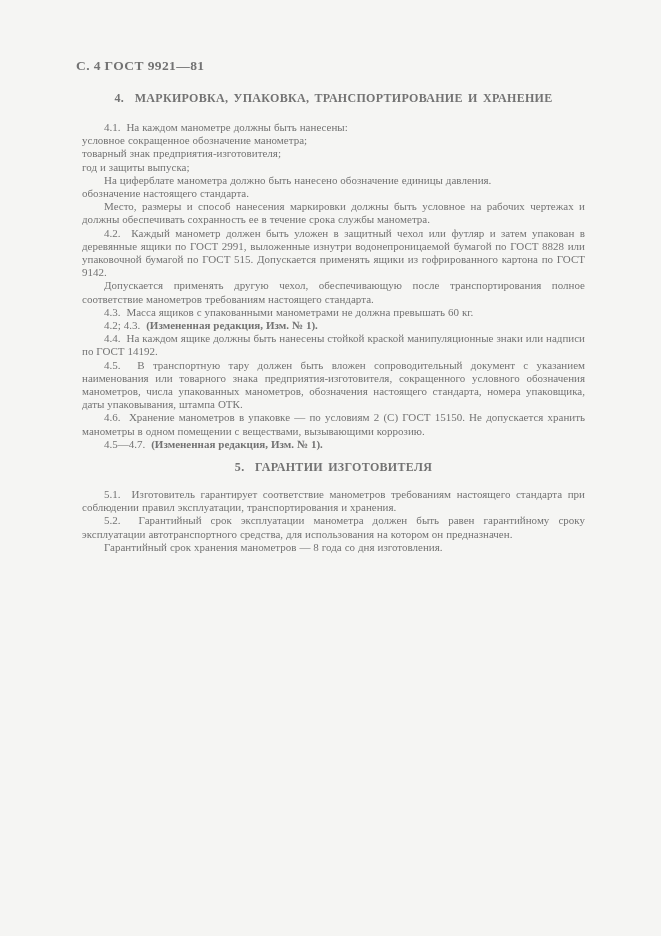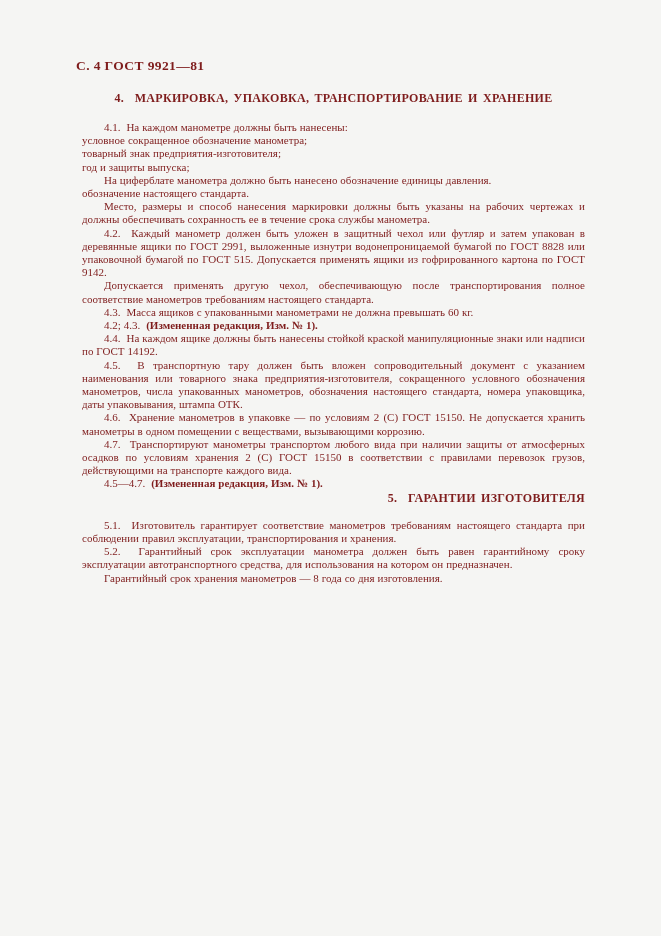--- a/index.html
+++ b/index.html
@@ -40,22 +40,22 @@
   .section-title {
     margin: 0 0 15px 0;
     text-align: center;
     font-size: 12px;
     font-weight: 700;
     letter-spacing: 0.3px;
     word-spacing: 2px;
     white-space: nowrap;
   }
   .doc-section + .doc-section .section-title {
+    margin-top: 9px;
     margin-bottom: 13px;
-    text-align: right;
   }
   .para {
     margin: 0;
     font-size: 11px;
     line-height: 13.2px;
     text-align: justify;
     word-spacing: 0.2px;
   }
   .para.indent {
     text-indent: 22px;
@@ -63,40 +63,39 @@
   .run {
     font-weight: inherit;
   }
   .run.bold {
     font-weight: 700;
   }
 </style>
 </head>
 <body style="background: rgb(245, 245, 243);">
 
-<div class="page" style="color: #7f1d1d;">
+<div class="page" style="color: #737373;">
   <div class="page-header">С. 4 ГОСТ 9921—81</div>
   <div class="content" id="doc-content">
       <section class="doc-section">
         <h2 class="section-title">4.&nbsp; МАРКИРОВКА, УПАКОВКА, ТРАНСПОРТИРОВАНИЕ И ХРАНЕНИЕ</h2>
         <p class="para indent"><span class="run">4.1.&nbsp; На каждом манометре должны быть нанесены:</span></p>
         <p class="para"><span class="run">условное сокращенное обозначение манометра;</span></p>
         <p class="para"><span class="run">товарный знак предприятия-изготовителя;</span></p>
         <p class="para"><span class="run">год и защиты выпуска;</span></p>
         <p class="para indent"><span class="run">На циферблате манометра должно быть нанесено обозначение единицы давления.</span></p>
         <p class="para"><span class="run">обозначение настоящего стандарта.</span></p>
-        <p class="para indent"><span class="run">Место, размеры и способ нанесения маркировки должны быть указаны на рабочих чертежах и должны обеспечивать сохранность ее в течение срока службы манометра.</span></p>
+        <p class="para indent"><span class="run">Место, размеры и способ нанесения маркировки должны быть условное на рабочих чертежах и должны обеспечивать сохранность ее в течение срока службы манометра.</span></p>
         <p class="para indent"><span class="run">4.2.&nbsp; Каждый манометр должен быть уложен в защитный чехол или футляр и затем упакован в деревянные ящики по ГОСТ 2991, выложенные изнутри водонепроницаемой бумагой по ГОСТ 8828 или упаковочной бумагой по ГОСТ 515. Допускается применять ящики из гофрированного картона по ГОСТ 9142.</span></p>
         <p class="para indent"><span class="run">Допускается применять другую чехол, обеспечивающую после транспортирования полное соответствие манометров требованиям настоящего стандарта.</span></p>
         <p class="para indent"><span class="run">4.3.&nbsp; Масса ящиков с упакованными манометрами не должна превышать 60 кг.</span></p>
         <p class="para indent"><span class="run">4.2; 4.3.&nbsp; </span><span class="run bold">(Измененная редакция, Изм. № 1).</span></p>
         <p class="para indent"><span class="run">4.4.&nbsp; На каждом ящике должны быть нанесены стойкой краской манипуляционные знаки или надписи по ГОСТ 14192.</span></p>
         <p class="para indent"><span class="run">4.5.&nbsp; В транспортную тару должен быть вложен сопроводительный документ с указанием наименования или товарного знака предприятия-изготовителя, сокращенного условного обозначения манометров, числа упакованных манометров, обозначения настоящего стандарта, номера упаковщика, даты упаковывания, штампа ОТК.</span></p>
         <p class="para indent"><span class="run">4.6.&nbsp; Хранение манометров в упаковке — по условиям 2 (С) ГОСТ 15150. Не допускается хранить манометры в одном помещении с веществами, вызывающими коррозию.</span></p>
-        <p class="para indent"><span class="run">4.7.&nbsp; Транспортируют манометры транспортом любого вида при наличии защиты от атмосферных осадков по условиям хранения 2 (С) ГОСТ 15150 в соответствии с правилами перевозок грузов, действующими на транспорте каждого вида.</span></p>
         <p class="para indent"><span class="run">4.5—4.7.&nbsp; </span><span class="run bold">(Измененная редакция, Изм. № 1).</span></p>
       </section>
       <section class="doc-section">
         <h2 class="section-title">5.&nbsp; ГАРАНТИИ ИЗГОТОВИТЕЛЯ</h2>
         <p class="para indent"><span class="run">5.1.&nbsp; Изготовитель гарантирует соответствие манометров требованиям настоящего стандарта при соблюдении правил эксплуатации, транспортирования и хранения.</span></p>
         <p class="para indent"><span class="run">5.2.&nbsp; Гарантийный срок эксплуатации манометра должен быть равен гарантийному сроку эксплуатации автотранспортного средства, для использования на котором он предназначен.</span></p>
         <p class="para indent"><span class="run">Гарантийный срок хранения манометров — 8 года со дня изготовления.</span></p>
       </section>
     </div>
 </div>

